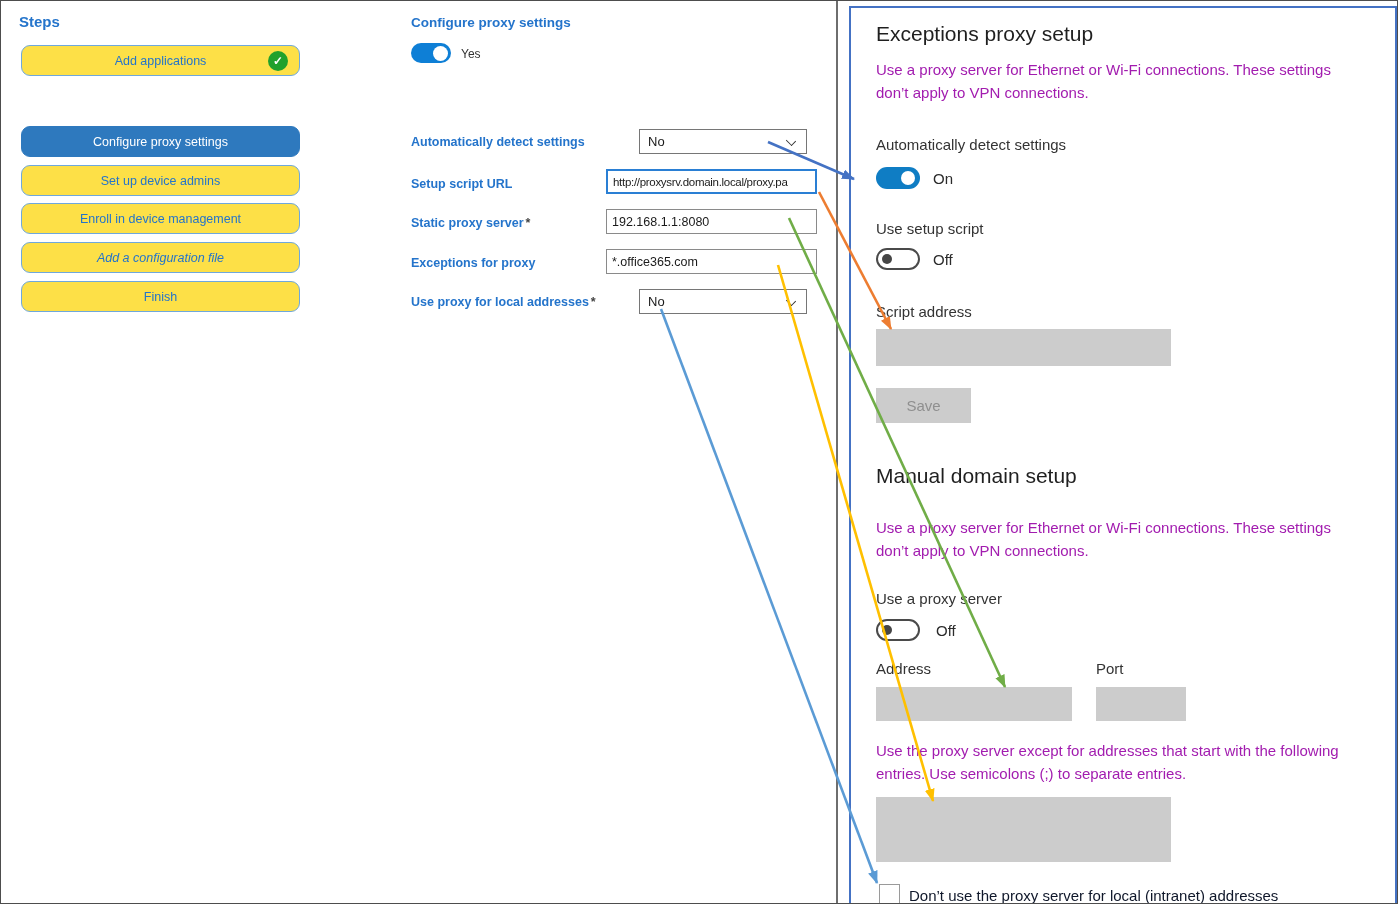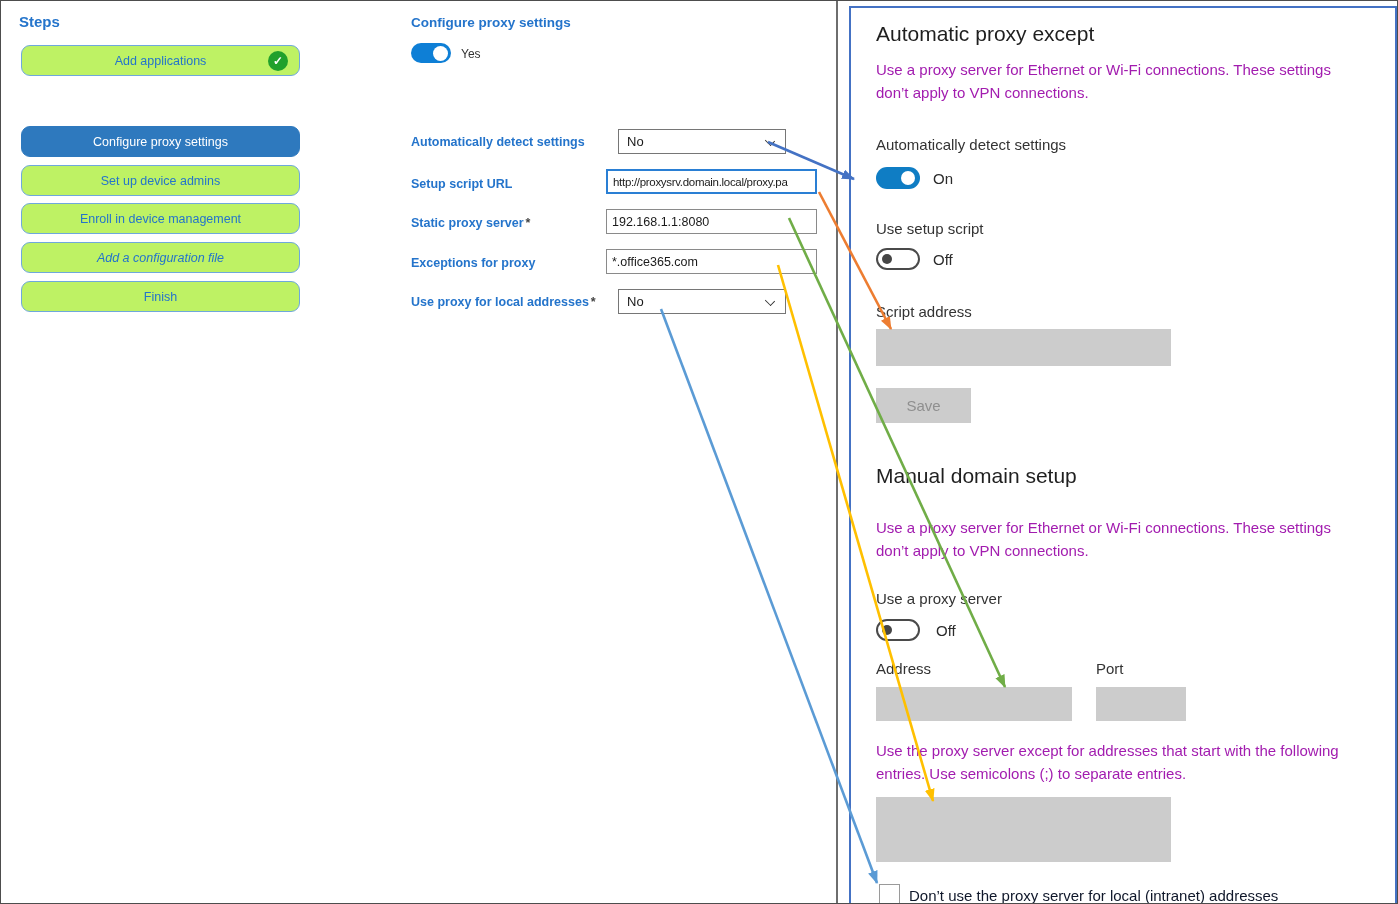--- a/index.html
+++ b/index.html
@@ -8,21 +8,21 @@
   #stage {
     position:relative; width:1398px; height:904px;
     background:#ffffff; border:1px solid #4d4d4d; overflow:hidden;
   }
   .abs { position:absolute; }
 
   
   .steps-title { left:18px; top:12px; font-size:15px; font-weight:bold; color:#2474cb; }
   .step-btn {
     left:20px; width:279px; height:31px; border:1px solid #6fa8dc; border-radius:9px;
-    background:#bef264; color:#2474cb; font-size:12.5px; font-weight:500;
+    background:#fde047; color:#2474cb; font-size:12.5px; font-weight:500;
     display:flex; align-items:center; justify-content:center; cursor:pointer;
   }
   .step-btn.selected { background:#2e79be; border-color:#2e79be; color:#ffffff; }
   .step-check {
     position:absolute; right:11px; top:5px; width:20px; height:20px; border-radius:50%;
     background:#21a12c; color:#ffffff; font-size:12px; font-weight:bold;
     display:flex; align-items:center; justify-content:center;
   }
 
   
@@ -32,21 +32,21 @@
   .wcd-toggle {
     left:410px; top:42px; width:40px; height:20px; border-radius:10px;
     background:#0e7fd6; cursor:pointer;
   }
   .wcd-toggle .knob {
     position:absolute; top:2.5px; right:3px; width:15px; height:15px;
     border-radius:50%; background:#ffffff;
   }
   .toggle-text { left:460px; top:46px; font-size:12px; color:#333333; }
   .wcd-select {
-    left:617px; width:168px; height:25px; background:#ffffff; border:1px solid #767676;
+    left:638px; width:168px; height:25px; background:#ffffff; border:1px solid #767676;
     font-size:13px; color:#1a1a1a; display:flex; align-items:center;
     padding:0 8px; cursor:pointer;
   }
   .chev { position:absolute; right:11px; top:7px; width:8px; height:8px;
     border-right:1.6px solid #333; border-bottom:1.6px solid #333;
     transform:rotate(45deg) scale(1,0.8); }
   .wcd-input {
     left:605px; width:211px; height:25px; background:#ffffff; border:1px solid #8a8a8a;
     font-family:"Liberation Sans", sans-serif; font-size:12.5px; color:#1a1a1a;
     padding:0 5px; outline:none;
@@ -147,21 +147,21 @@
   </div>
   <div class="abs wcd-select" style="top:288px;">
     <span>No</span>
     <span class="chev"></span>
   </div>
 
   <div class="abs vsep"></div>
 
   <div class="abs settings-panel">
 
-    <div class="abs sp-h1" style="left:25px; top:14px;">Automatic proxy except</div>
+    <div class="abs sp-h1" style="left:25px; top:14px;">Exceptions proxy setup</div>
     <div class="abs sp-body" style="left:25px; top:50px; width:482px;">Use a proxy server for Ethernet or Wi-Fi connections. These settings don’t apply to VPN connections.</div>
 
     <div class="abs sp-label" style="left:25px; top:128px;">Automatically detect settings</div>
     <div class="abs win-toggle on" style="left:25px; top:159px;">
       <span class="knob"></span>
     </div>
     <div class="abs state-text" style="left:82px; top:162px;">On</div>
 
     <div class="abs sp-label" style="left:25px; top:212px;">Use setup script</div>
     <div class="abs win-toggle off" style="left:25px; top:240px;">

